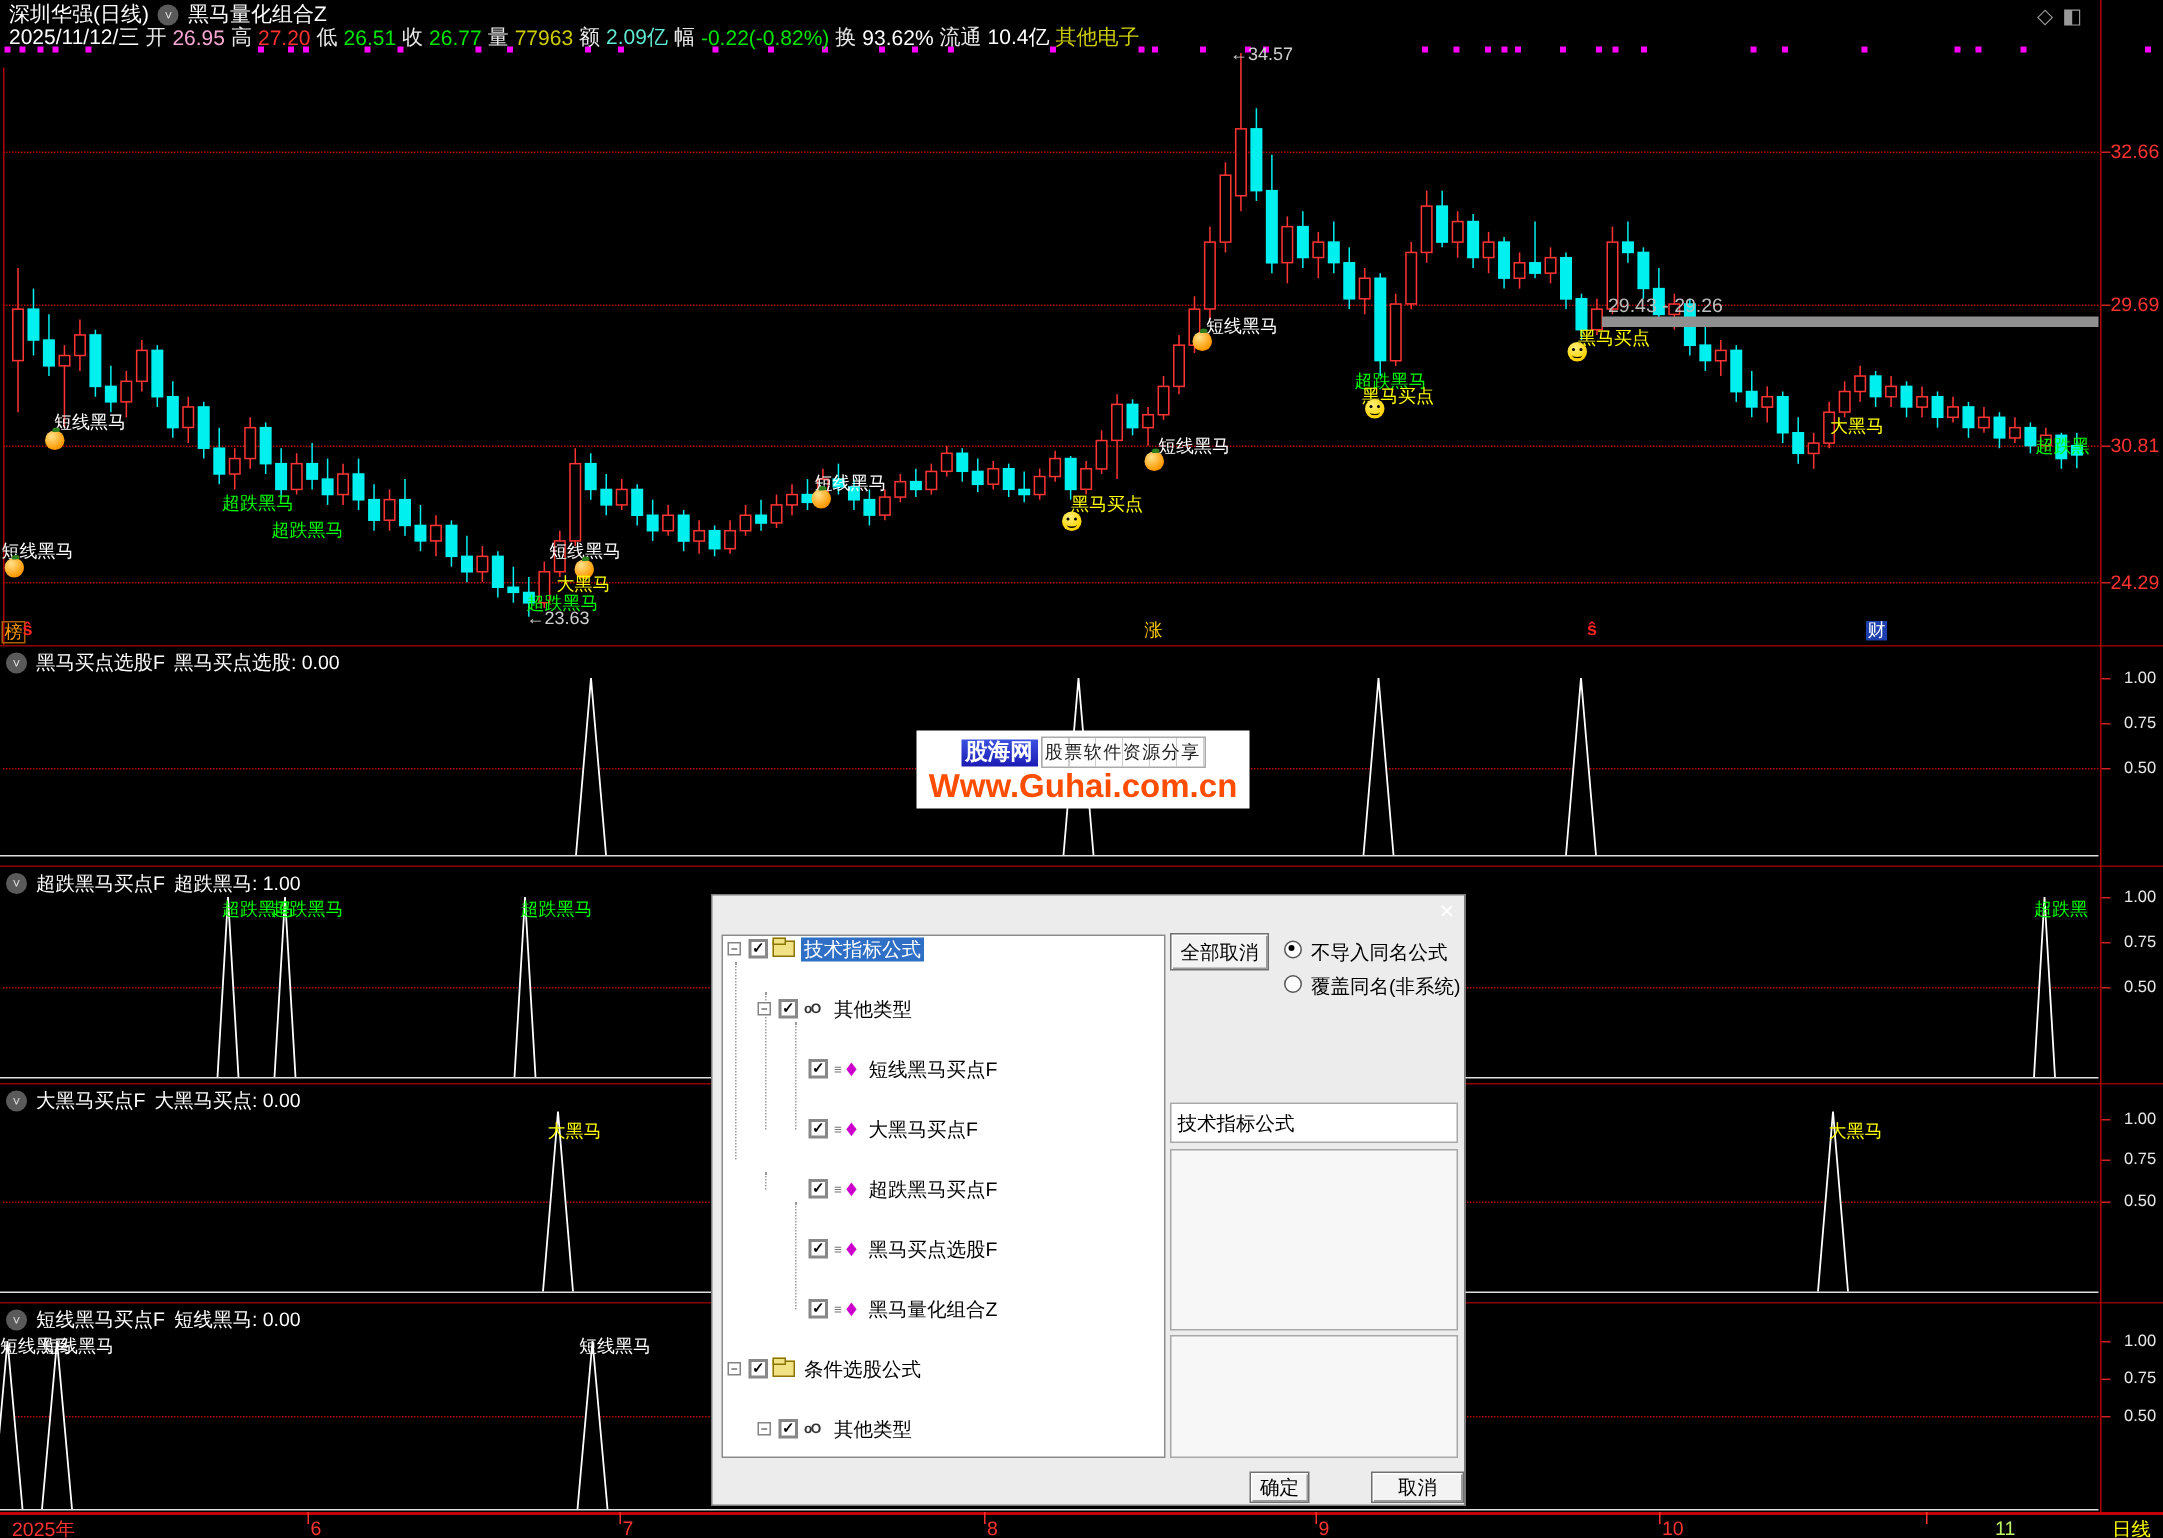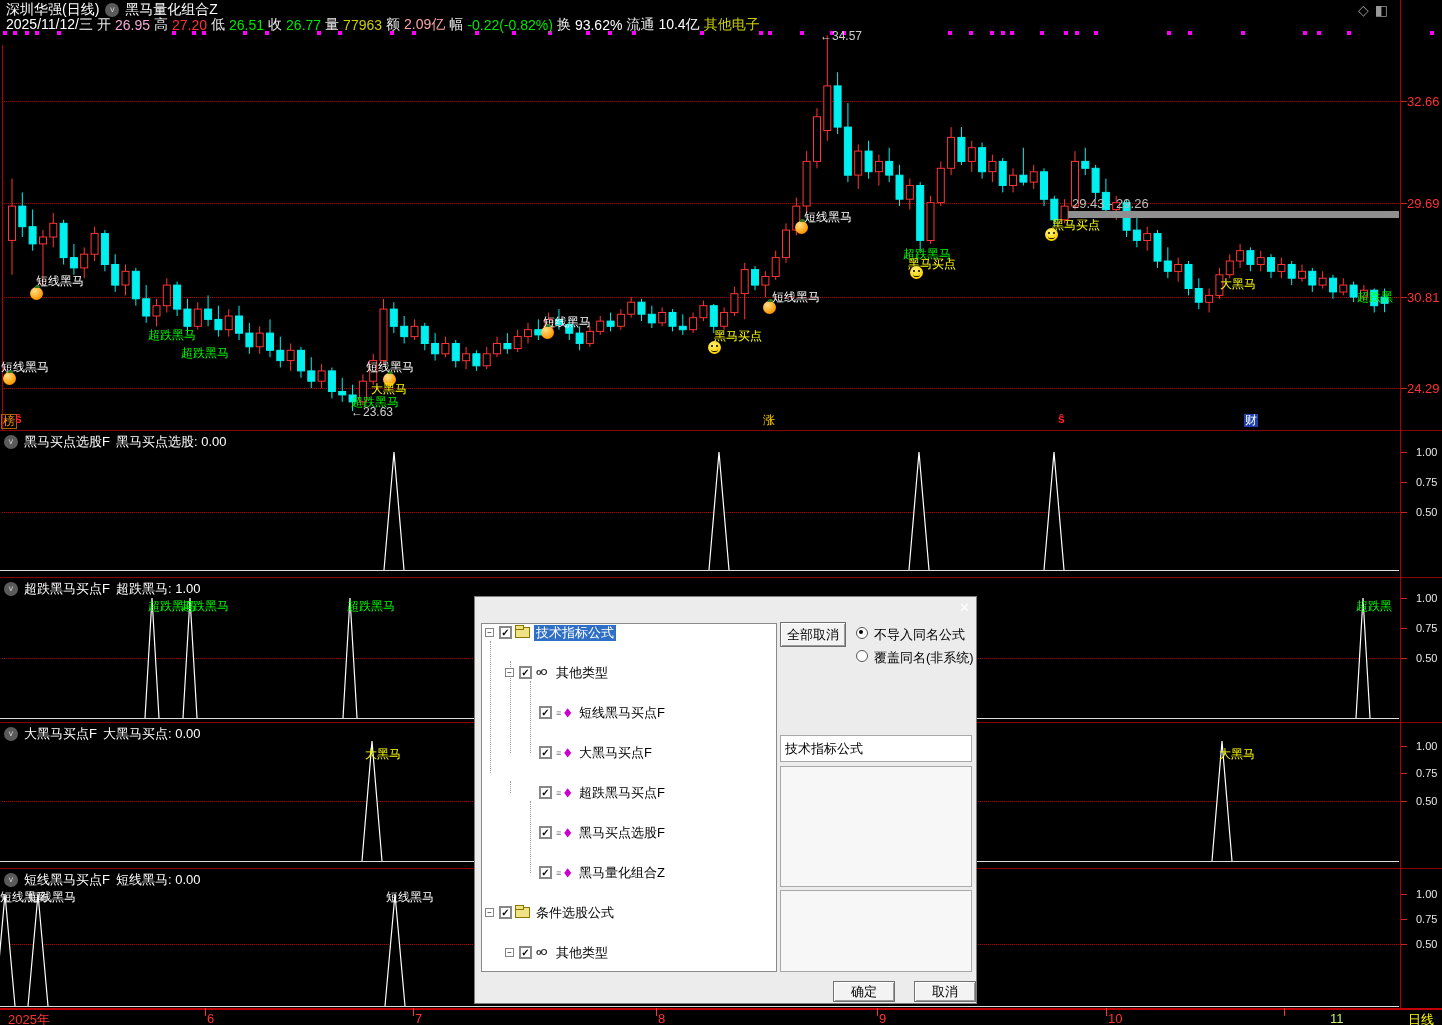--- a/index.html
+++ b/index.html
@@ -95,21 +95,21 @@
       <span style="color: #f9a8d4;">26.95</span>
       <span class="qlabel">高</span>
       <span style="color: rgb(255, 50, 50);">27.20</span>
       <span class="qlabel">低</span>
       <span style="color: rgb(0, 230, 0);">26.51</span>
       <span class="qlabel">收</span>
       <span style="color: rgb(0, 230, 0);">26.77</span>
       <span class="qlabel">量</span>
       <span style="color: rgb(205, 205, 0);">77963</span>
       <span class="qlabel">额</span>
-      <span style="color: #fca5a5;">2.09亿</span>
+      <span style="color: #5eead4;">2.09亿</span>
       <span class="qlabel">幅</span>
       <span style="color: rgb(0, 230, 0);">-0.22(-0.82%)</span>
       <span class="qlabel">换</span>
       <span style="color: rgb(255, 255, 255);">93.62%</span>
       <span class="qlabel">流通</span>
       <span style="color: rgb(255, 255, 255);">10.4亿</span>
       <span style="color: rgb(205, 205, 0);">其他电子</span>
     </div>
 
   <svg id="chart-svg" width="1442" height="1025">
@@ -459,20 +459,27 @@
     <span class="circ-icon">˅</span>
     <span>大黑马买点F</span>
     <span>大黑马买点: 0.00</span>
   </div>
   <div class="panel-header" style="top:871px">
     <span class="circ-icon">˅</span>
     <span>短线黑马买点F</span>
     <span>短线黑马: 0.00</span>
   </div>
 
+  <div id="watermark">
+    <div id="wm-row1">
+      <span id="wm-badge">股海网</span>
+      <span id="wm-tagline">股票软件资源分享</span>
+    </div>
+    <div id="wm-url">Www.Guhai.com.cn</div>
+  </div>
 
   <div id="dialog">
     <div id="dlg-close">✕</div>
     <div id="tree">
         <div class="guide" style="left: 8px; top: 17px; height: 132px;"></div>
         <div class="guide" style="left: 28px; top: 37px; height: 92px;"></div>
         <div class="guide" style="left: 48px; top: 57px; height: 72px;"></div>
         <div class="guide" style="left: 28px; top: 157px; height: 12px;"></div>
         <div class="guide" style="left: 48px; top: 177px; height: 72px;"></div>
         <div class="trow" style="left: 0px; top: 0px; width: 100%;">
@@ -542,21 +549,21 @@
     <div class="rlabel" style="left:399px;top:29px">不导入同名公式</div>
     <div class="radio" style="left:381px;top:53px"></div>
     <div class="rlabel" style="left:399px;top:52px">覆盖同名(非系统)</div>
 
     <div id="grp-box">
       <span>技术指标公式</span>
     </div>
     <div class="big-box" style="top:169px;height:121px"></div>
     <div class="big-box" style="top:293px;height:82px"></div>
 
-    <div class="btn" style="left:358px;top:384px;width:62px;height:21px">
+    <div class="btn" style="left:358px;top:384px;width:40px;height:21px">
       <span>确定</span>
     </div>
     <div class="btn" style="left:439px;top:384px;width:62px;height:21px">
       <span>取消</span>
     </div>
   </div>
 
 <div class="gridline" style="top: 101px;"></div>
     <div class="gridline" style="top: 203px;"></div>
     <div class="gridline" style="top: 297px;"></div>

